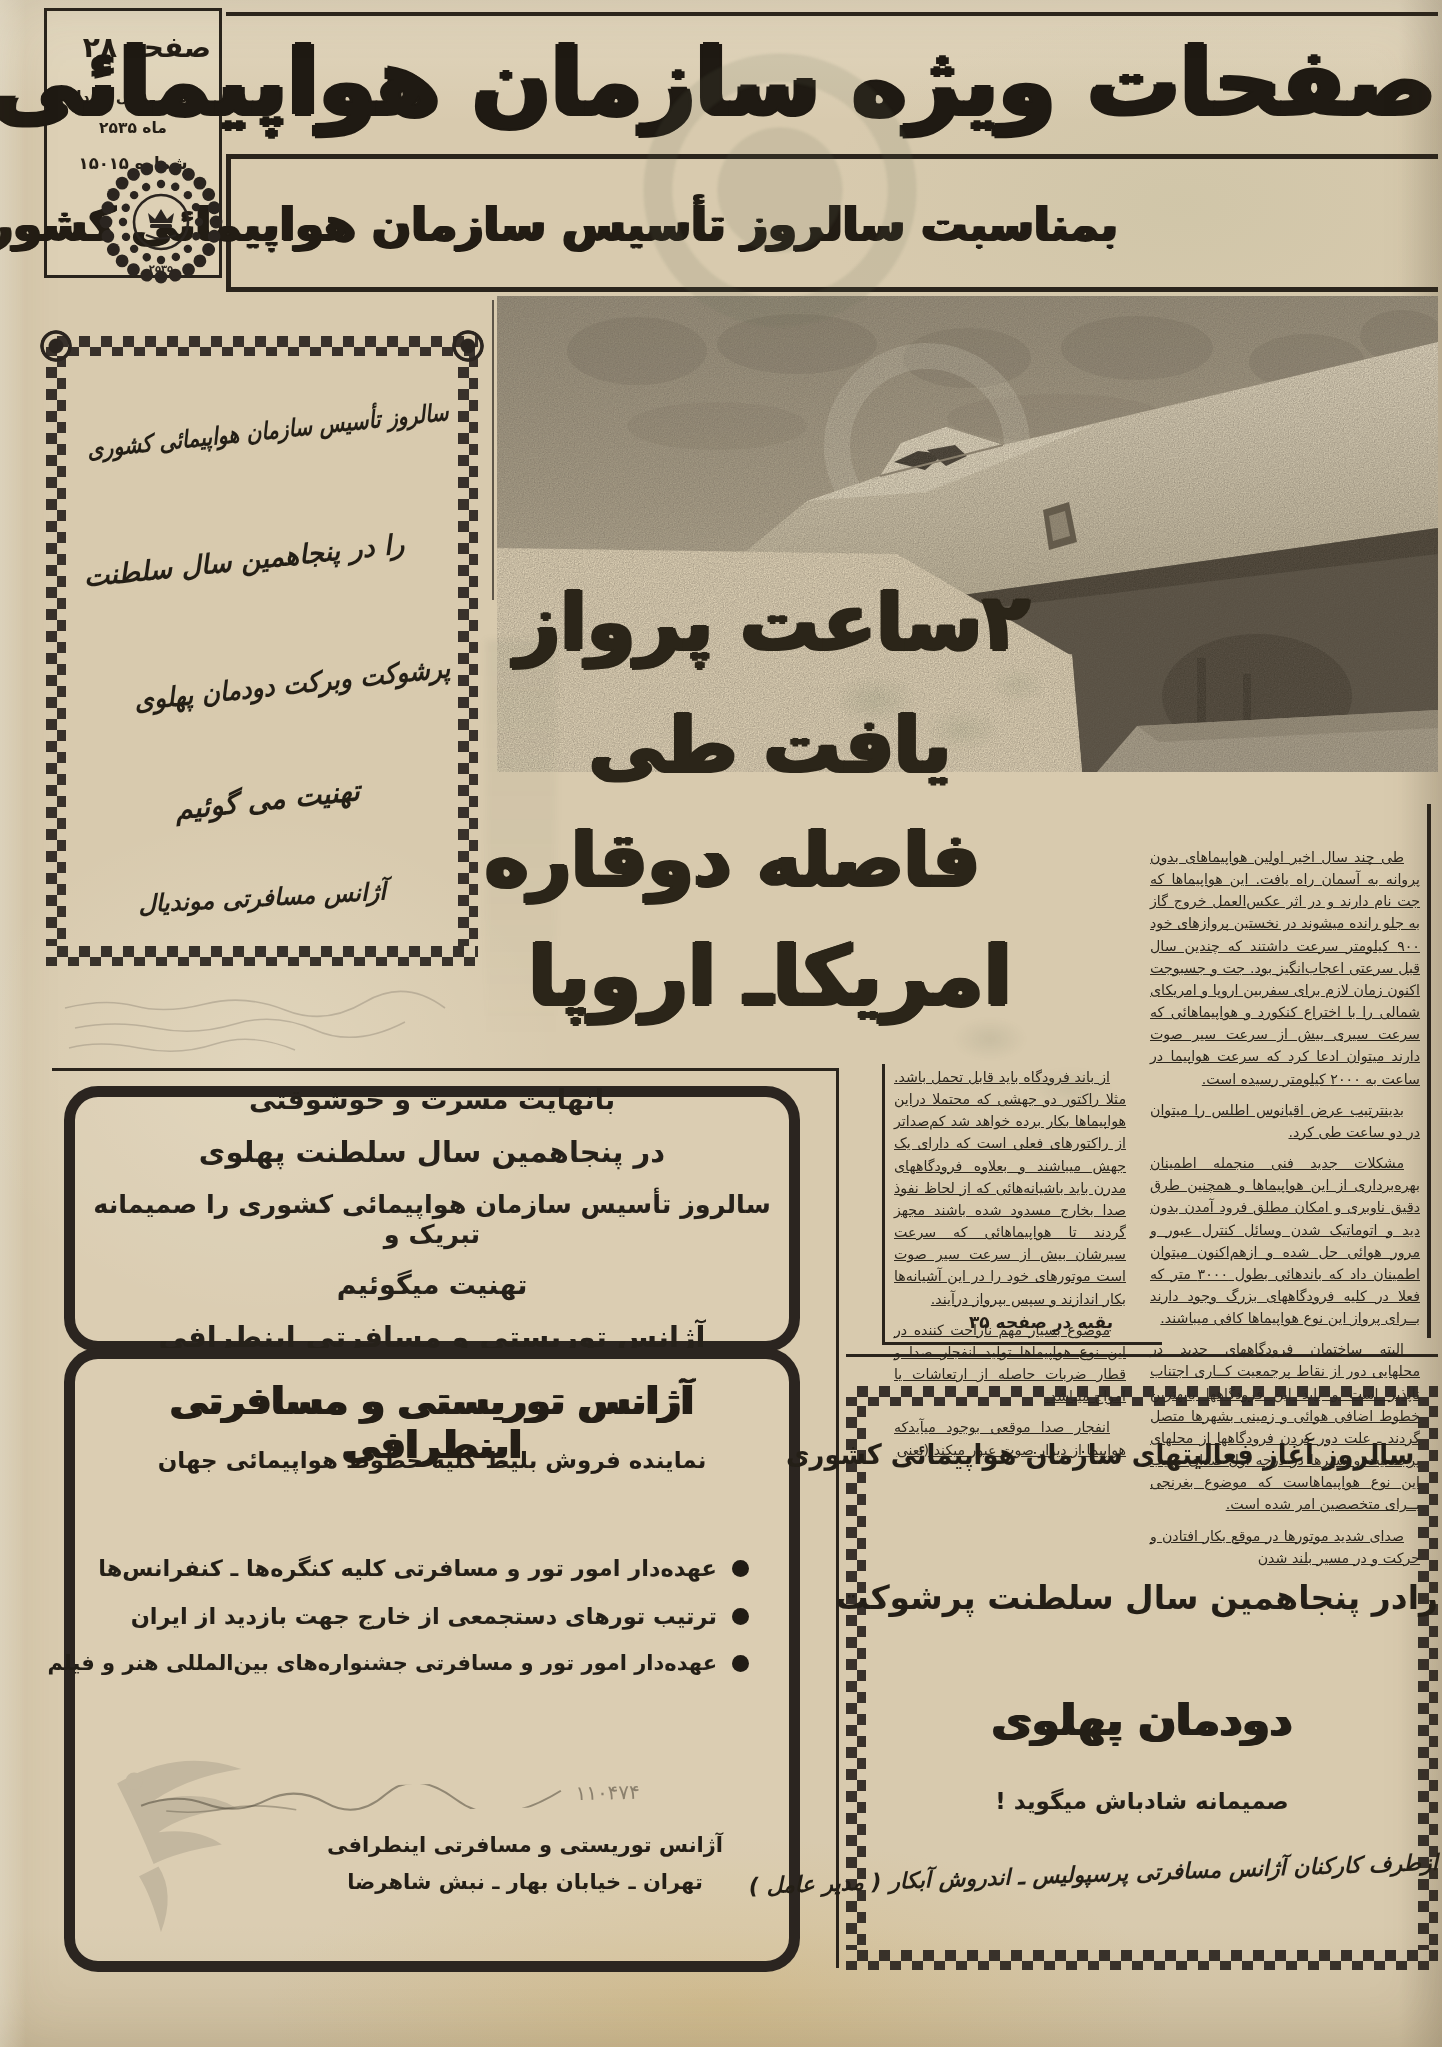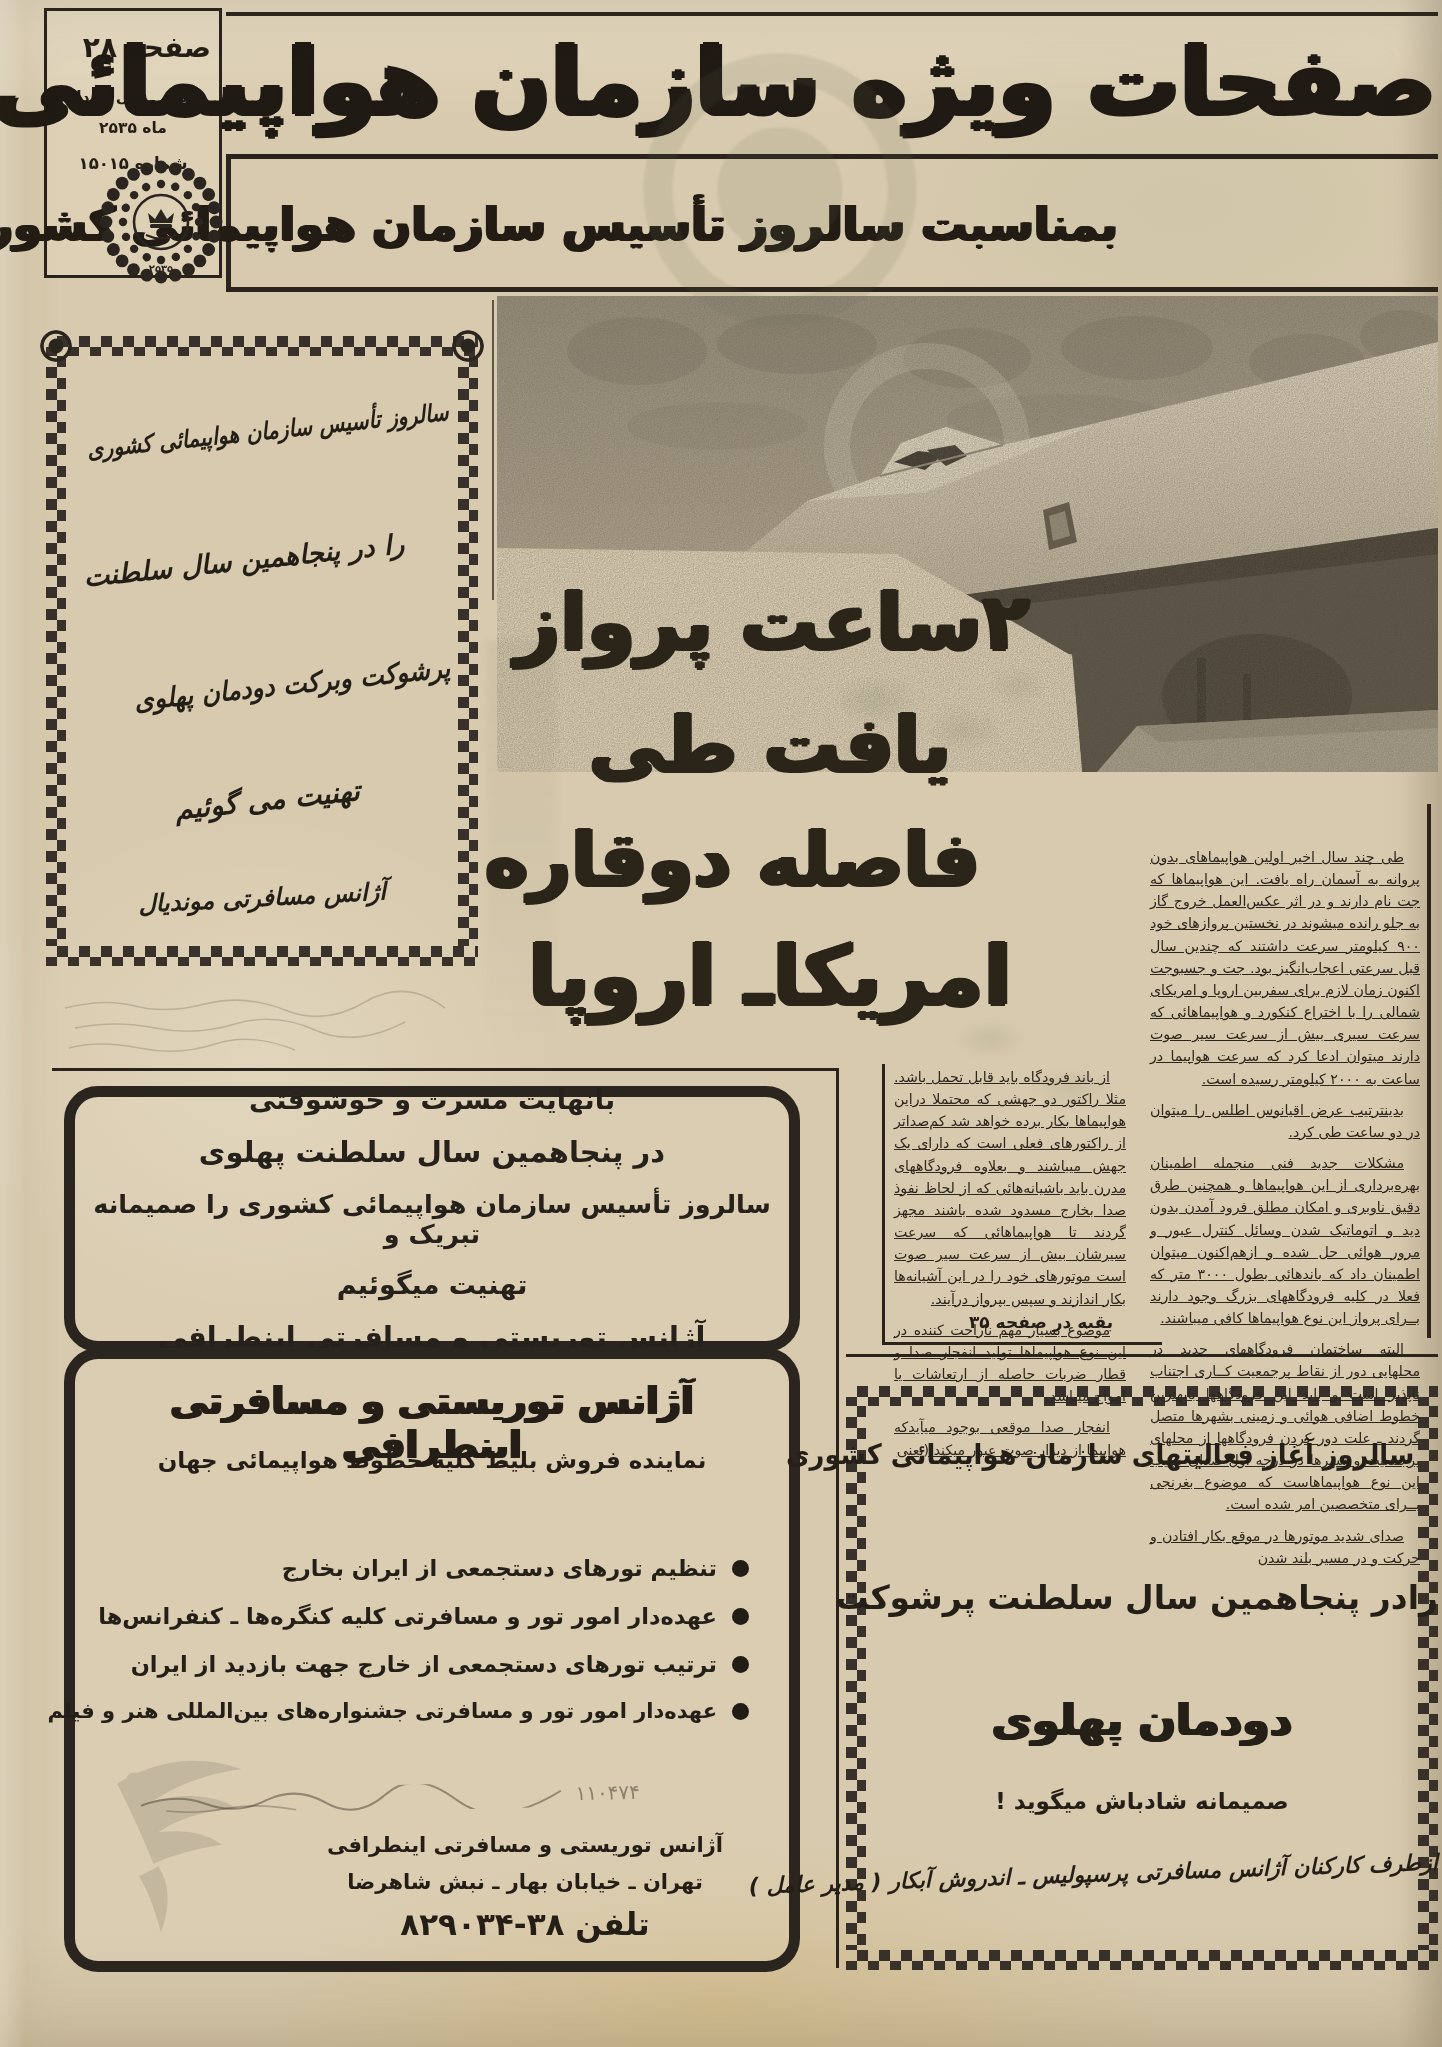--- a/index.html
+++ b/index.html
@@ -259,24 +259,20 @@
     <div class="ig-line" style="font-size:27px;">تهنیت میگوئیم</div>
     <div class="ig-line" style="font-size:29px;">آژانس توریستی و مسافرتی اینطرافی</div>
   </div>
 
   <div class="round-box" style="left:64px;top:1348px;width:714px;height:602px;">
     <div class="ad-title">آژانس توریستی و مسافرتی اینطرافی</div>
     <div class="ad-sub">نماینده فروش بلیط کلیه خطوط هواپیمائی جهان</div>
     <div class="bullets">
       <div class="b-row">
         <span class="b-dot"></span>
-        <span class="b-txt">تنظیم تورهای دستجمعی از ایران بخارج</span>
-      </div>
-      <div class="b-row">
-        <span class="b-dot"></span>
         <span class="b-txt">عهده‌دار امور تور و مسافرتی کلیه کنگره‌ها ـ کنفرانس‌ها</span>
       </div>
       <div class="b-row">
         <span class="b-dot"></span>
         <span class="b-txt">ترتیب تورهای دستجمعی از خارج جهت بازدید از ایران</span>
       </div>
       <div class="b-row">
         <span class="b-dot"></span>
         <span class="b-txt" style="font-size:21px;">عهده‌دار امور تور و مسافرتی جشنواره‌های بین‌المللی هنر و فیلم</span>
       </div>
@@ -284,21 +280,20 @@
     <svg class="abs" style="left:28px;top:388px;width:150px;height:195px;opacity:.3;" viewBox="0 0 120 160">
       <g fill="#8d8574">
         <path d="M10,30 Q60,0 112,18 Q70,24 40,44 Q82,34 108,50 Q66,54 44,70 Q76,66 96,80 Q60,86 40,96 Q28,66 10,30 Z"></path>
         <path d="M44,98 Q58,120 46,152 Q38,122 28,106 Z"></path>
         <circle cx="24" cy="28" r="7"></circle>
       </g>
     </svg>
     <div class="ad-footer">
       <div class="f-name">آژانس توریستی و مسافرتی اینطرافی</div>
       <div class="f-addr">تهران ـ خیابان بهار ـ نبش شاهرضا</div>
-      <div class="f-phone">تلفن ۳۸-۸۲۹۰۳۴</div>
     </div>
   </div>
 
   <div class="handwriting">
     <span>۱۱۰۴۷۴</span>
     <svg width="430" height="26" viewBox="0 0 430 26">
       <path d="M5,14 Q40,2 70,14 T130,12 T190,16 T250,9 T320,16 T425,10" fill="none" stroke="rgba(72,65,52,.5)" stroke-width="2"></path>
       <path d="M30,20 Q60,24 90,19 T160,22" fill="none" stroke="rgba(72,65,52,.35)" stroke-width="1.6"></path>
     </svg>
   </div>

